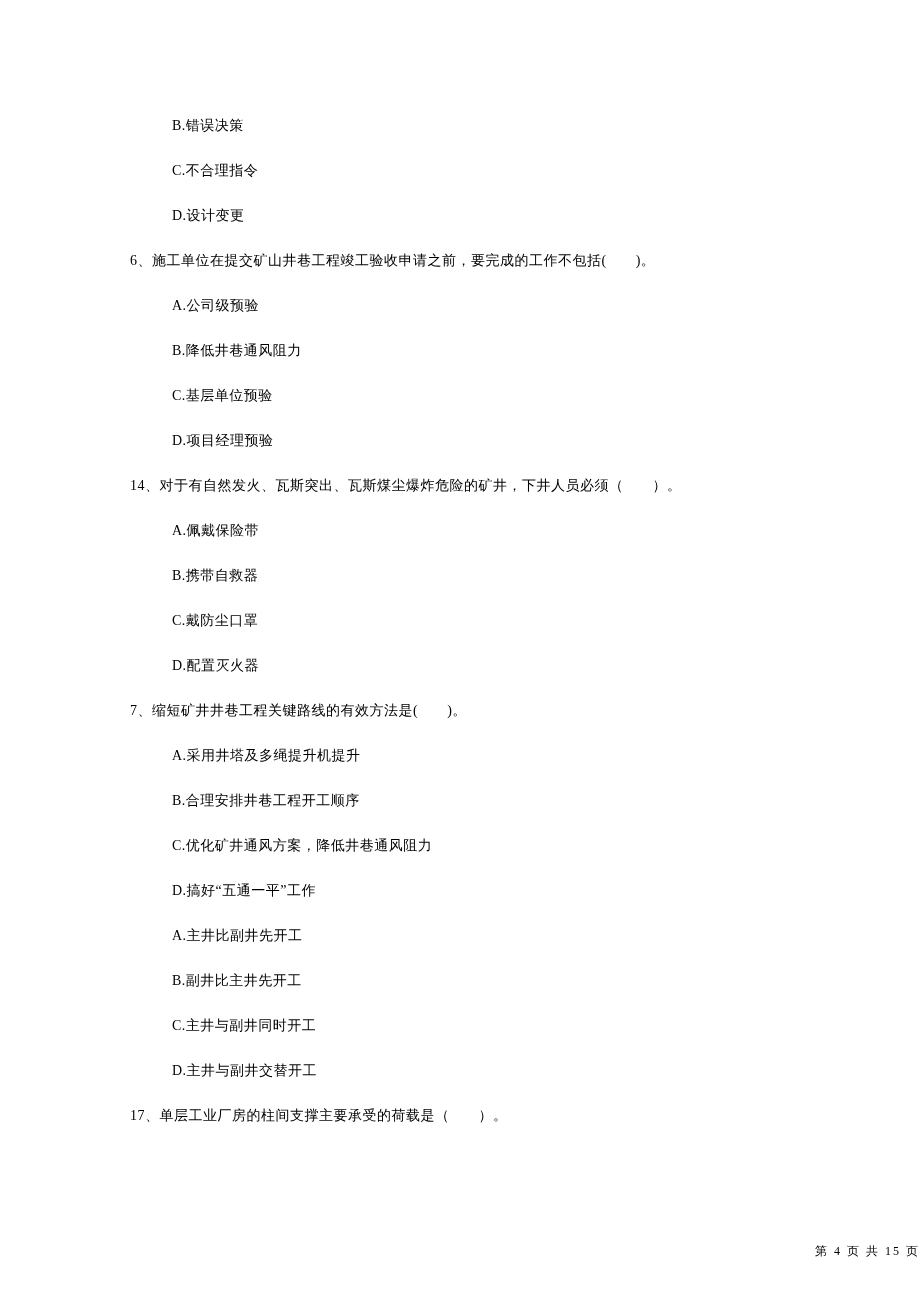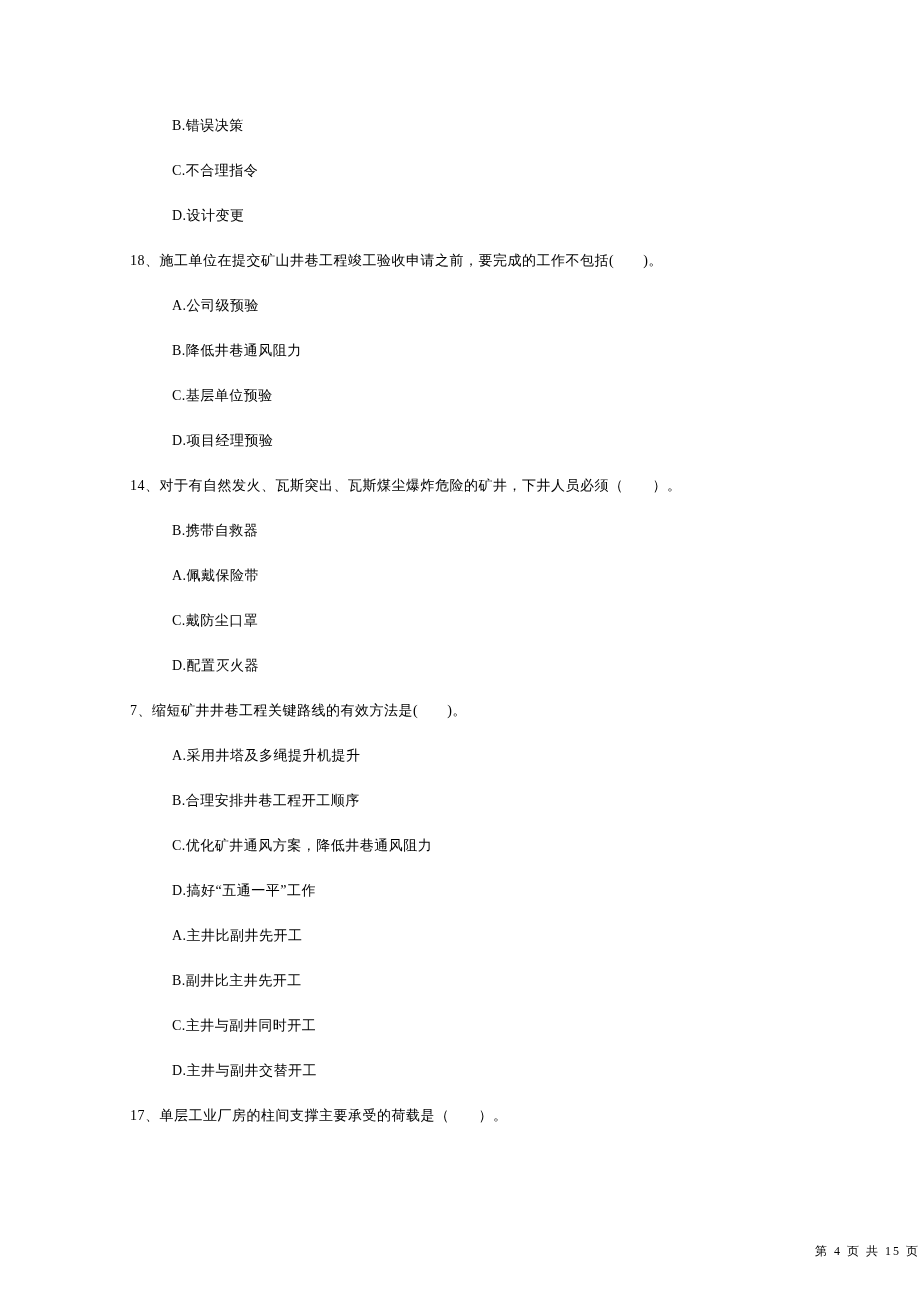--- a/index.html
+++ b/index.html
@@ -40,29 +40,29 @@
 </style>
 </head>
 <body>
 
 <div class="page">
 
   <div class="option">B.错误决策</div>
   <div class="option">C.不合理指令</div>
   <div class="option">D.设计变更</div>
 
-  <div class="question">18、施工单位在提交矿山井巷工程竣工验收申请之前，要完成的工作不包括(　　)。</div>
+  <div class="question">6、施工单位在提交矿山井巷工程竣工验收申请之前，要完成的工作不包括(　　)。</div>
   <div class="option">A.公司级预验</div>
   <div class="option">B.降低井巷通风阻力</div>
   <div class="option">C.基层单位预验</div>
   <div class="option">D.项目经理预验</div>
 
   <div class="question">14、对于有自然发火、瓦斯突出、瓦斯煤尘爆炸危险的矿井，下井人员必须（　　）。</div>
+  <div class="option">A.佩戴保险带</div>
   <div class="option">B.携带自救器</div>
-  <div class="option">A.佩戴保险带</div>
   <div class="option">C.戴防尘口罩</div>
   <div class="option">D.配置灭火器</div>
 
   <div class="question">7、缩短矿井井巷工程关键路线的有效方法是(　　)。</div>
   <div class="option">A.采用井塔及多绳提升机提升</div>
   <div class="option">B.合理安排井巷工程开工顺序</div>
   <div class="option">C.优化矿井通风方案，降低井巷通风阻力</div>
   <div class="option">D.搞好“五通一平”工作</div>
 
   <div class="option">A.主井比副井先开工</div>

